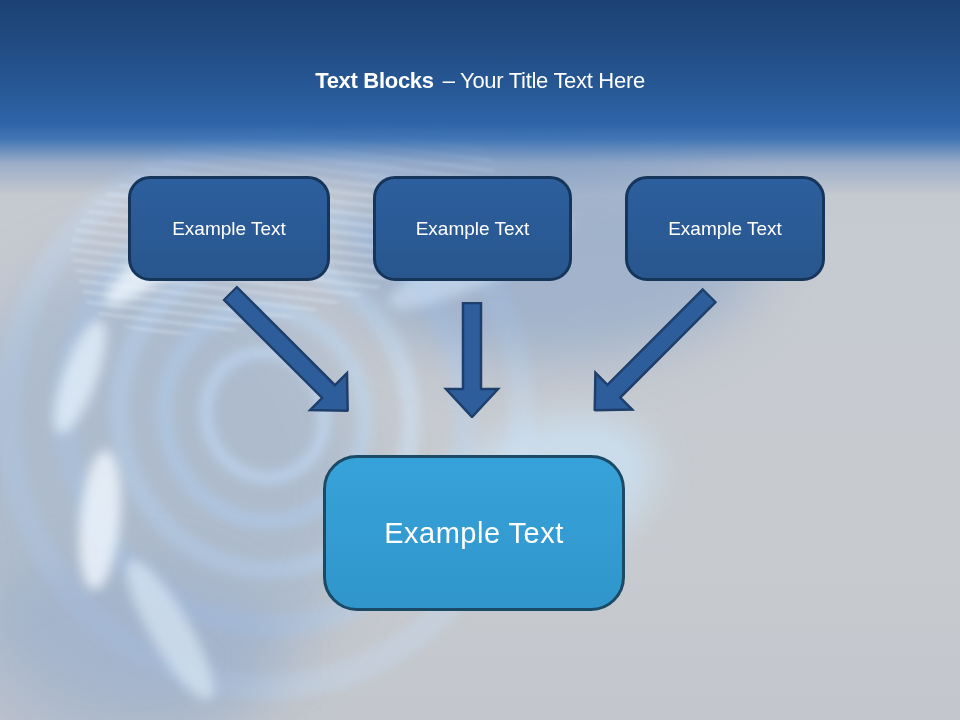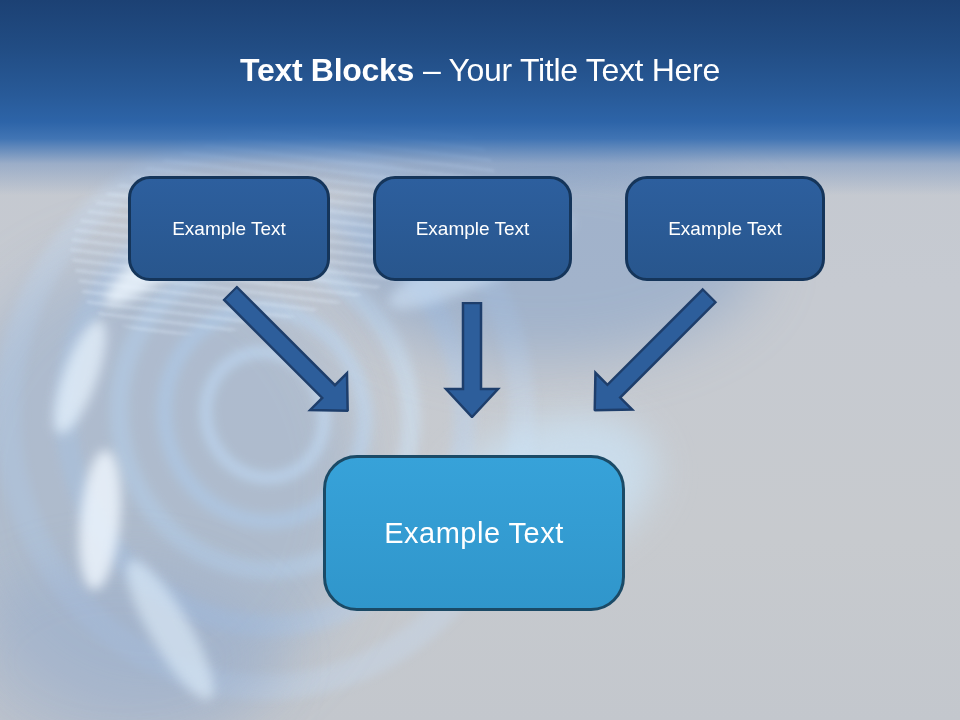--- a/index.html
+++ b/index.html
@@ -32,22 +32,22 @@
     border-radius:40% 60% 50% 50%;
   }
   
   .header {
     position:absolute; z-index:3; left:0; top:0; width:100%; height:210px;
     background:linear-gradient(180deg,
       #1c4174 0%, #214c83 22%, #285a98 45%, #2d64a8 58%,
       rgba(47,105,176,.88) 66%, rgba(105,140,190,.45) 78%, rgba(198,203,211,0) 93%);
   }
   .title {
-    position:absolute; z-index:4; left:0; top:52px; width:100%;
-    text-align:center; color:#ffffff; font-size:32px; letter-spacing:-0.3px;
+    position:absolute; z-index:4; left:0; top:68px; width:100%;
+    text-align:center; color:#ffffff; font-size:22px; letter-spacing:-0.3px;
     white-space:nowrap;
   }
   .title .bold { font-weight:700; }
   .title .rest { font-weight:400; margin-left:9px; }
   
   .block {
     position:absolute; z-index:4; box-sizing:border-box;
     border:3px solid #15355a; border-radius:22px;
     background:linear-gradient(180deg,#2d5f9e 0%, #28568d 100%);
     color:#ffffff; font-size:19px;

